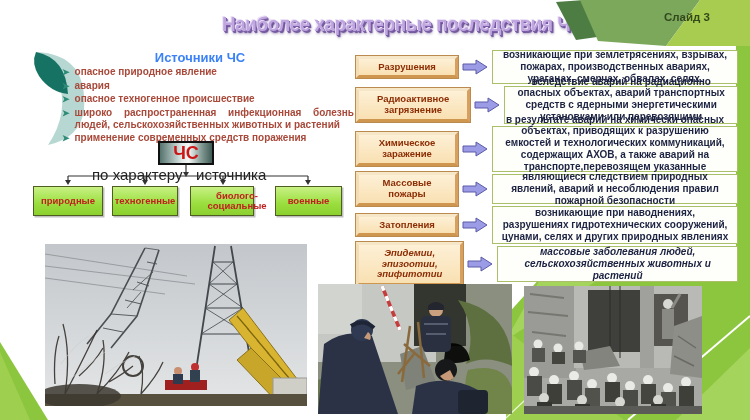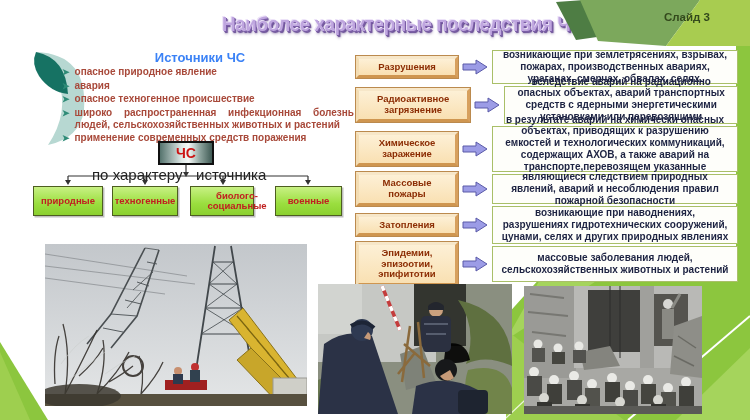--- a/index.html
+++ b/index.html
@@ -31,40 +31,40 @@
   .src-item{display:flex;gap:5px;margin-bottom:1px;
     font-size:10px;font-weight:bold;color:#a8493a;line-height:1.22;}
   .src-item .marker{color:#2e8b77;font-size:9px;line-height:1.4;flex:0 0 auto;}
   .src-item .txt{text-align:justify;}
   
   #flowchart{left:30px;top:138px;width:330px;height:84px;}
   #chs-box{
     position:absolute;left:128px;top:3px;width:56px;height:24px;
     background:linear-gradient(90deg,#55736d 0%,#dfe9e7 42%,#f4f8f7 55%,#8aa09a 78%,#3f5a54 100%);
     border:2px solid #101010;box-sizing:border-box;
-    color:#cc1515;font-weight:bold;font-size:14px;text-align:center;line-height:20px;
+    color:#cc1515;font-weight:bold;font-size:18px;text-align:center;line-height:20px;
   }
   .branch-label{position:absolute;top:28px;font-size:15px;color:#222;white-space:nowrap;}
   #branch-left{left:62px;width:88px;text-align:right;}
   #branch-right{left:166px;width:88px;text-align:left;}
   .cat-box{
     position:absolute;top:48px;height:30px;box-sizing:border-box;
     background:linear-gradient(180deg,#c8f184 0%,#9ade3e 60%,#8bd02f 100%);
     border:1px solid #4d5e20;box-shadow:1.5px 1.5px 0 rgba(0,0,0,.25);
     color:#c02020;font-weight:bold;font-size:9.5px;text-align:center;
     display:flex;align-items:center;justify-content:center;line-height:1.1;padding:1px 3px;
   }
   #cat-0{left:3px;width:70px;}
   #cat-1{left:82px;width:66px;}
   #cat-2{left:160px;width:64px;padding-left:33px;}
   #cat-3{left:245px;width:67px;}
   
   #consequences{left:356px;top:50px;width:382px;display:flex;flex-direction:column;gap:2px;}
   .cons-row{display:flex;align-items:center;}
-  .r1{height:34px;} .r2{height:38px;} .r3{height:46px;} .r4{height:30px;} .r5{height:38px;} .r6{height:36px;}
+  .r1{height:34px;} .r2{height:38px;} .r3{height:46px;} .r4{height:30px;} .r5{height:38px;} .r6{height:36px;font-style:italic;}
   .label-box{
     flex:0 0 102px;box-sizing:border-box;align-self:center;
     background:linear-gradient(180deg,#fdf0d6 0%,#f9e0b2 100%);
     border:3px solid;border-color:#f7e7c9 #d7a05e #cf9650 #f3ddb4;
     outline:1px solid #bb8a4e;
     color:#8c2d04;font-weight:bold;font-size:9.5px;text-align:center;line-height:1.12;
     padding:3px 18px;
   }
   .cons-arrow{flex:0 0 26px;margin:0 4px;}
   .desc-box{

